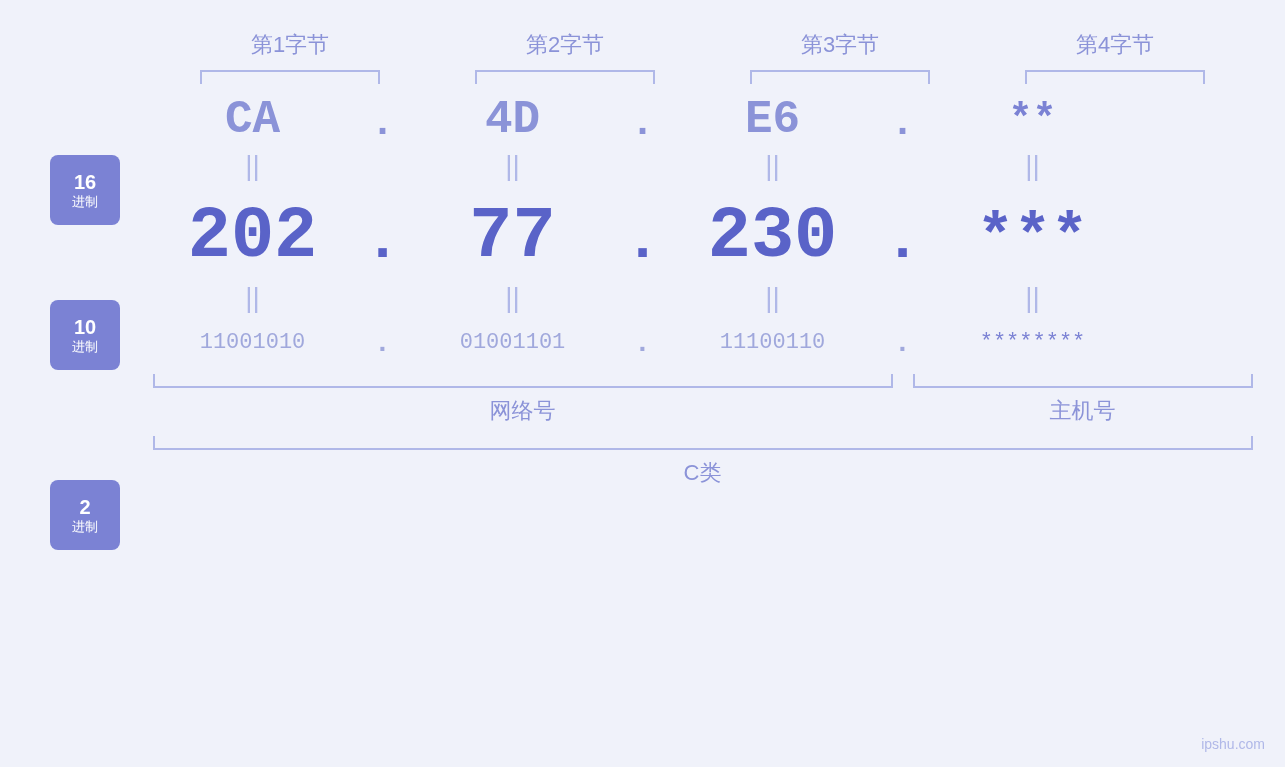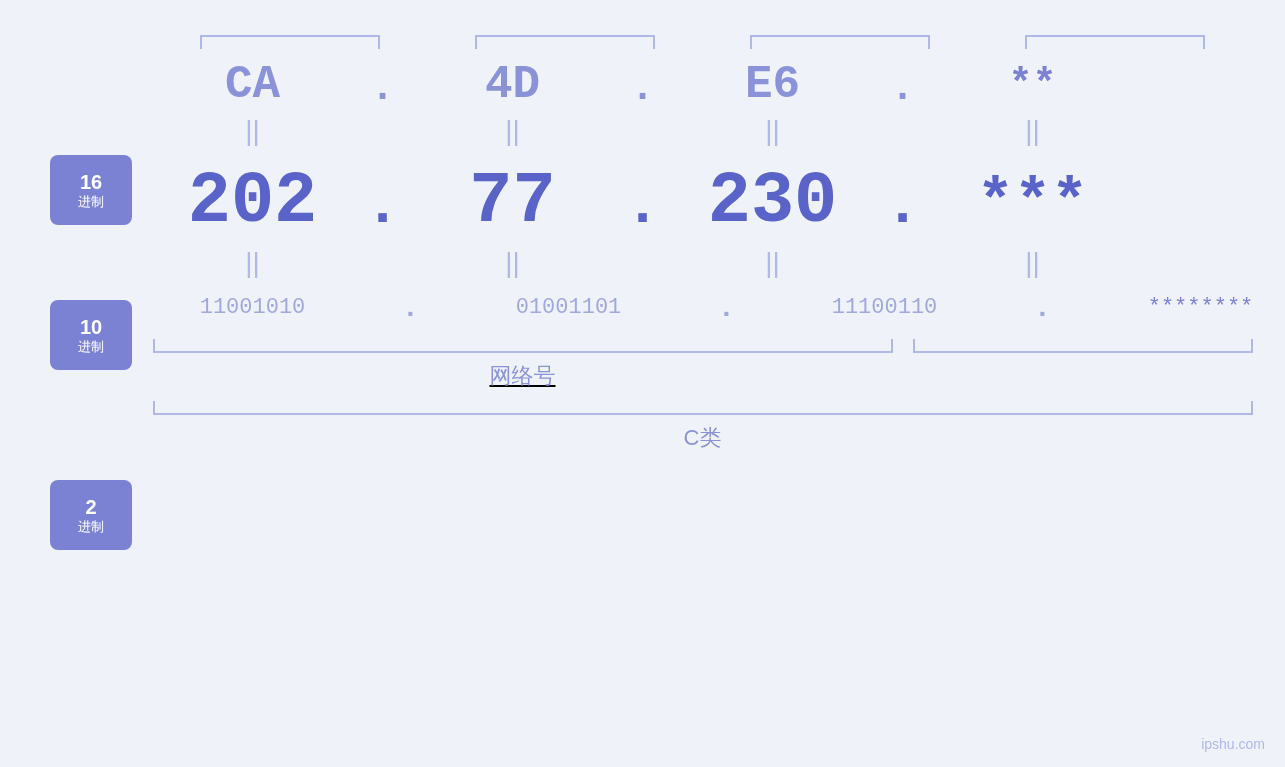--- a/index.html
+++ b/index.html
@@ -20,21 +20,21 @@
       flex-direction: column;
       align-items: center;
       padding: 30px 60px 20px 60px;
       position: relative;
     }
 
     
     .row-label {
       position: absolute;
       left: 50px;
-      width: 82px;
+      width: 70px;
       height: 70px;
       background: #7b82d4;
       border-radius: 8px;
       display: flex;
       flex-direction: column;
       align-items: center;
       justify-content: center;
       color: white;
       font-size: 20px;
       font-weight: bold;
@@ -79,21 +79,20 @@
     .hex-row {
       margin-top: 10px;
     }
 
     .decimal-row {
       margin-top: 10px;
     }
 
     .binary-row {
       margin-top: 10px;
-      gap: 28px;
     }
 
     .cell-value {
       text-align: center;
       font-family: 'Courier New', monospace;
     }
 
     .cell-hex {
       color: #8b93d8;
       font-size: 46px;
@@ -275,20 +274,26 @@
   </div>
   <div class="row-label row-label-10">
     <span>10</span>
     <span class="sub">进制</span>
   </div>
   <div class="row-label row-label-2">
     <span>2</span>
     <span class="sub">进制</span>
   </div>
 
+  <div class="byte-headers">
+    <div class="byte-header">第1字节</div>
+    <div class="byte-header">第2字节</div>
+    <div class="byte-header">第3字节</div>
+    <div class="byte-header">第4字节</div>
+  </div>
 
   <div class="top-bracket-row">
     <div class="top-bracket"></div>
     <div class="top-bracket"></div>
     <div class="top-bracket"></div>
     <div class="top-bracket"></div>
   </div>
 
   <div class="data-grid hex-row">
     <div class="cell-value cell-hex">CA</div>
@@ -333,27 +338,28 @@
   <div class="data-grid binary-row">
     <div class="cell-value cell-binary">11001010</div>
     <div class="dot dot-binary">.</div>
     <div class="cell-value cell-binary">01001101</div>
     <div class="dot dot-binary">.</div>
     <div class="cell-value cell-binary">11100110</div>
     <div class="dot dot-binary">.</div>
     <div class="cell-value cell-binary hidden">********</div>
   </div>
 
-  <div class="bottom-section" style="margin-top:18px;text-decoration:underline;">
+  <div class="bottom-section" style="margin-top:18px;">
     <div class="bottom-brackets">
       <div class="bottom-bracket-network"></div>
       <div class="bottom-bracket-host"></div>
     </div>
     <div class="bottom-labels">
       <div class="bottom-label-network">网络号</div>
+      <div class="bottom-label-host">主机号</div>
     </div>
   </div>
 
   <div class="class-section" style="margin-top:10px;">
     <div class="class-bracket"></div>
     <div class="class-label">C类</div>
   </div>
 
   <div class="watermark">ipshu.com</div>
 </div>

